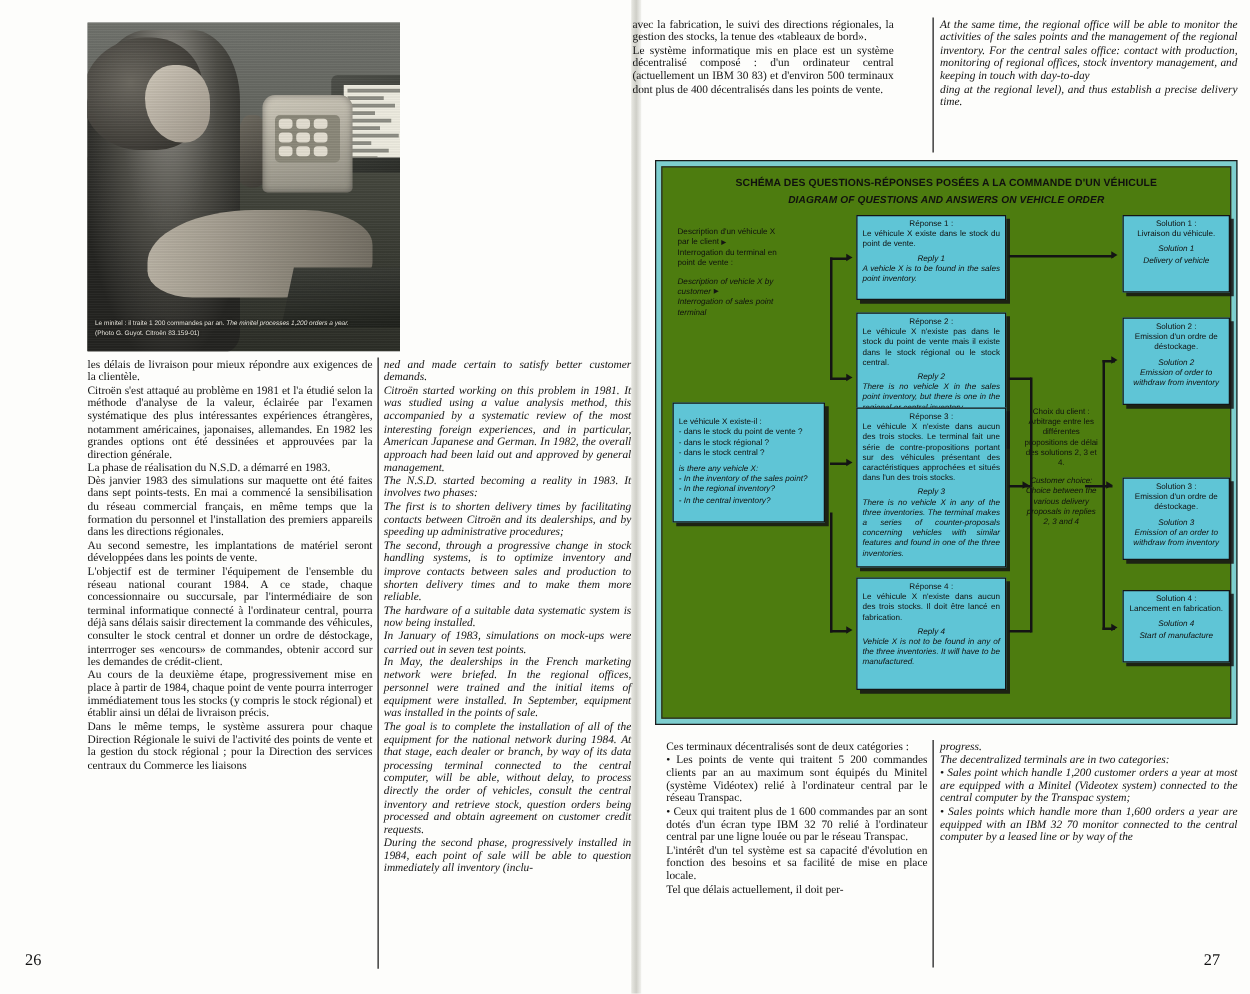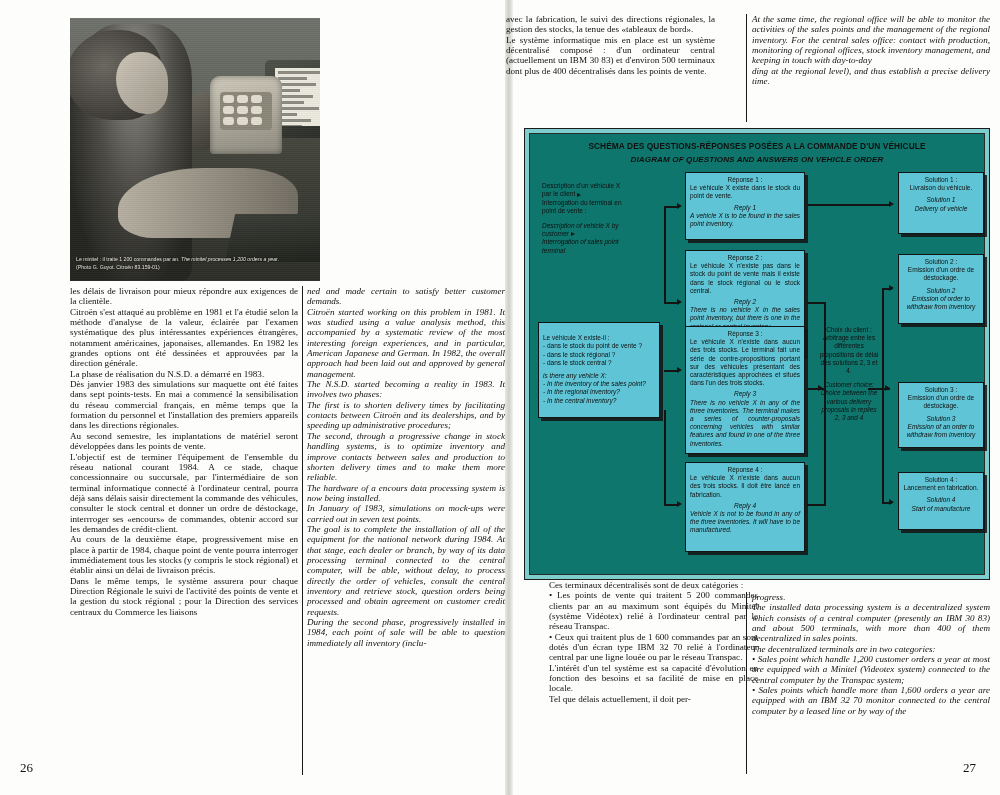--- a/index.html
+++ b/index.html
@@ -79,40 +79,40 @@
   .col{position:absolute;font-size:9.1px;line-height:10.35px;text-align:justify;color:#111;}
   .col p{margin:0 0 0 0;text-indent:0;}
   .col.fr{font-style:normal;}
   .col.en{font-style:italic;}
   .col-rule{position:absolute;width:1px;background:#1a1a1a;}
 
   #col1{left:70px;top:286px;width:228px;}
   #col2{left:307px;top:286px;width:198px;}
   #col3{left:506px;top:14px;width:209px;}
   #col4{left:752px;top:14px;width:238px;}
-  #col3b{left:533px;top:580px;width:209px;margin-left:16px;}
+  #col3b{left:533px;top:592px;width:209px;}
   #col4b{left:752px;top:592px;width:238px;}
 
   .bullet-p{padding-left:0;}
 
   .pagenum{position:absolute;font-family:"Liberation Serif",serif;font-size:13px;color:#111;}
   #pn-left{left:20px;top:760px;}
   #pn-right{left:963px;top:760px;}
 
   
   .diagram{
     position:absolute;left:524px;top:128px;width:466px;height:452px;
     background:#7ececf;
     border:1px solid #1b1b1b;
     box-sizing:border-box;
     font-family:"Liberation Sans", sans-serif;
     color:#10100f;
   }
   .diagram-inner{position:absolute;left:4px;top:4px;right:4px;bottom:4px;
-    border:1px solid #2a2a28;background:#0f766e;}
+    border:1px solid #2a2a28;background:#4d7c0f;}
   .dg-title{position:absolute;left:0;right:0;top:7px;text-align:center;
     font-size:8.3px;font-weight:bold;letter-spacing:.1px;}
   .dg-subtitle{position:absolute;left:0;right:0;top:21px;text-align:center;
     font-size:8.1px;font-weight:bold;font-style:italic;letter-spacing:.1px;}
 
   .dbox{
     position:absolute;box-sizing:border-box;
     background:#5fc5d6;
     border:1.6px solid #141414;
     box-shadow:3px 3px 0 rgba(20,20,20,.85);
@@ -208,22 +208,23 @@
   <p>Dans le même temps, le système assurera pour chaque Direction Régionale le suivi de l'activité des points de vente et la gestion du stock régional ; pour la Direction des services centraux du Commerce les liaisons</p>
 </div>
 <div class="col-rule" style="left:302px;top:286px;height:489px;"></div>
 
 <div class="col en" id="col2">
   <p>ned and made certain to satisfy better customer demands.</p>
   <p>Citroën started working on this problem in 1981. It was studied using a value analysis method, this accompanied by a systematic review of the most interesting foreign experiences, and in particular, American Japanese and German. In 1982, the overall approach had been laid out and approved by general management.</p>
   <p>The N.S.D. started becoming a reality in 1983. It involves two phases:</p>
   <p>The first is to shorten delivery times by facilitating contacts between Citroën and its dealerships, and by speeding up administrative procedures;</p>
   <p>The second, through a progressive change in stock handling systems, is to optimize inventory and improve contacts between sales and production to shorten delivery times and to make them more reliable.</p>
-  <p>The hardware of a encours data processing system is now being installed.</p>
+  <p>The hardware of a suitable data systematic system is now being installed.</p>
   <p>In January of 1983, simulations on mock-ups were carried out in seven test points.</p>
+  <p>In May, the dealerships in the French marketing network were briefed. In the regional offices, personnel were trained and the initial items of equipment were installed. In September, equipment was installed in the points of sale.</p>
   <p>The goal is to complete the installation of all of the equipment for the national network during 1984. At that stage, each dealer or branch, by way of its data processing terminal connected to the central computer, will be able, without delay, to process directly the order of vehicles, consult the central inventory and retrieve stock, question orders being processed and obtain agreement on customer credit requests.</p>
   <p>During the second phase, progressively installed in 1984, each point of sale will be able to question immediately all inventory (inclu-</p>
 </div>
 
 <div class="col fr" id="col3">
   <p>avec la fabrication, le suivi des directions régionales, la gestion des stocks, la tenue des «tableaux de bord».</p>
   <p>Le système informatique mis en place est un système décentralisé composé : d'un ordinateur central (actuellement un IBM 30 83) et d'environ 500 terminaux dont plus de 400 décentralisés dans les points de vente.</p>
 </div>
 <div class="col-rule" style="left:746px;top:14px;height:108px;"></div>
 
@@ -236,21 +237,20 @@
   <p>Ces terminaux décentralisés sont de deux catégories :</p>
   <p class="bullet-p">• Les points de vente qui traitent 5 200 commandes clients par an au maximum sont équipés du Minitel (système Vidéotex) relié à l'ordinateur central par le réseau Transpac.</p>
   <p class="bullet-p">• Ceux qui traitent plus de 1 600 commandes par an sont dotés d'un écran type IBM 32 70 relié à l'ordinateur central par une ligne louée ou par le réseau Transpac.</p>
   <p>L'intérêt d'un tel système est sa capacité d'évolution en fonction des besoins et sa facilité de mise en place locale.</p>
   <p>Tel que délais actuellement, il doit per-</p>
 </div>
 <div class="col-rule" style="left:746px;top:592px;height:182px;"></div>
 
 <div class="col en" id="col4b">
   <p>progress.</p>
-  <p>The installed data processing system is a decentralized system which consists of a central computer (presently an IBM 30 83) and about 500 terminals, with more than 400 of them decentralized in sales points.</p>
   <p>The decentralized terminals are in two categories:</p>
   <p class="bullet-p">• Sales point which handle 1,200 customer orders a year at most are equipped with a Minitel (Videotex system) connected to the central computer by the Transpac system;</p>
   <p class="bullet-p">• Sales points which handle more than 1,600 orders a year are equipped with an IBM 32 70 monitor connected to the central computer by a leased line or by way of the</p>
 </div>
 
 <div class="pagenum" id="pn-left">26</div>
 <div class="pagenum" id="pn-right">27</div>
 
 <div class="diagram">
   <div class="diagram-inner">

